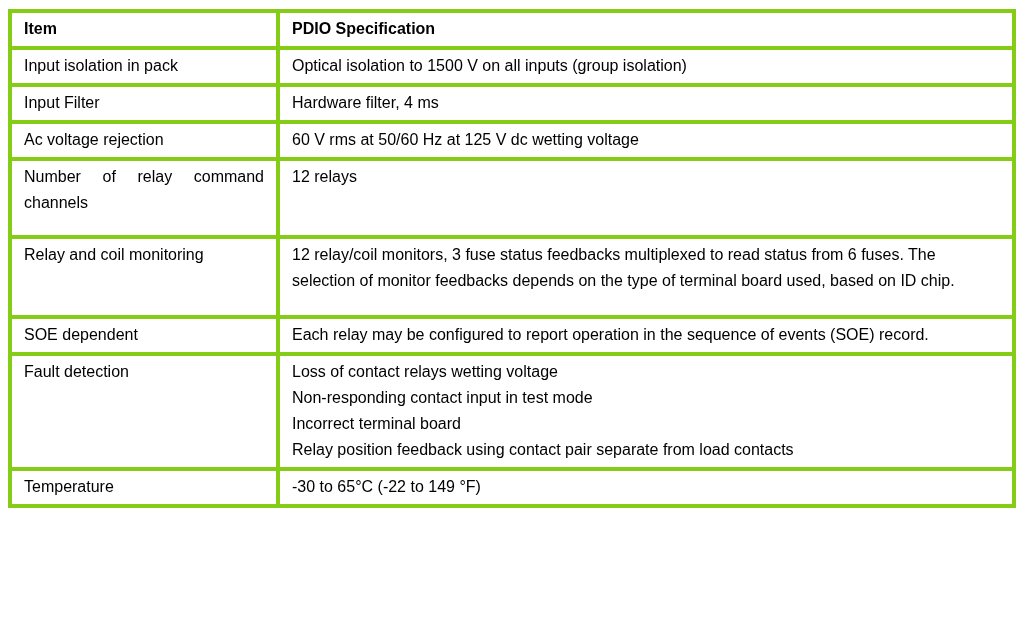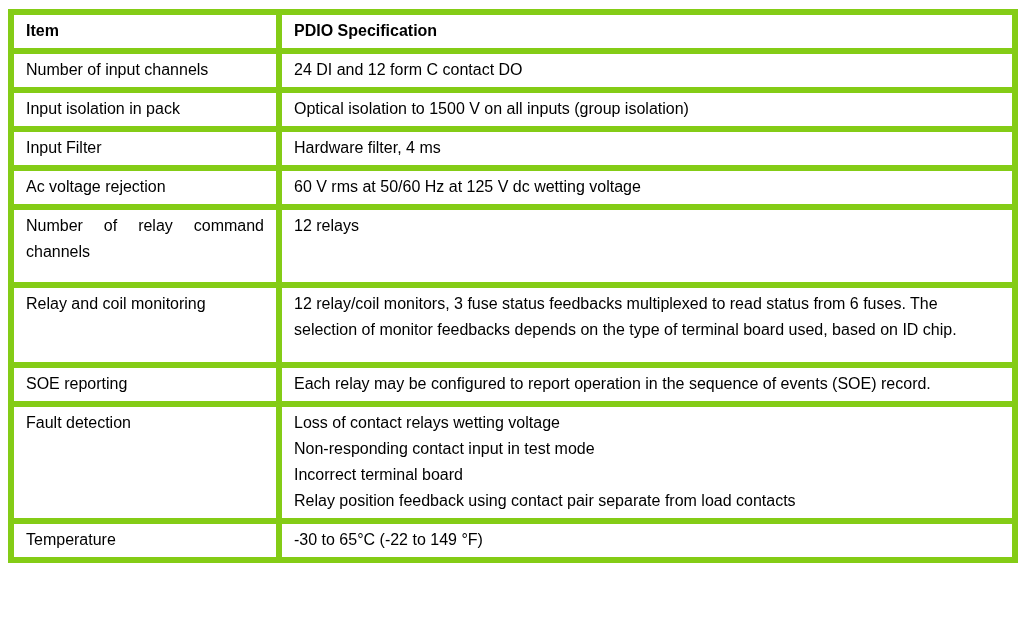--- a/index.html
+++ b/index.html
@@ -18,21 +18,21 @@
   }
   table.spec-table {
     width: 1004px;
     border-collapse: collapse;
     table-layout: fixed;
     border: 3px solid #000000;
     background: #ffffff;
   }
   table.spec-table th,
   table.spec-table td {
-    border: 6px solid #84cc16;
+    border: 4px solid #84cc16;
     vertical-align: top;
     padding: 3px 12px 4px 12px;
     font-size: 16px;
     line-height: 26px;
     text-align: left;
     overflow: hidden;
   }
   table.spec-table th {
     font-weight: bold;
   }
@@ -52,28 +52,20 @@
       <col class="item-col">
       <col class="spec-col">
     </colgroup>
     <thead>
       <tr class="hdr">
         <th>Item</th>
         <th>PDIO Specification</th>
       </tr>
     </thead>
     <tbody id="spec-body">
-        <tr style="height: 32px;">
-    <td>
-      <div class="cell-text">Number of input channels</div>
-    </td>
-    <td>
-            <div class="line">24 DI and 12 form C contact DO</div>
-          </td>
-  </tr>
         <tr style="height: 33px;">
     <td>
       <div class="cell-text">Input isolation in pack</div>
     </td>
     <td>
             <div class="line">Optical isolation to 1500 V on all inputs (group isolation)</div>
           </td>
   </tr>
         <tr style="height: 32px; margin-top: 11px;">
     <td>
@@ -102,21 +94,21 @@
         <tr style="height: 80px;">
     <td>
       <div class="cell-text">Relay and coil monitoring</div>
     </td>
     <td>
             <div class="line">12 relay/coil monitors, 3 fuse status feedbacks multiplexed to read status from 6 fuses. The selection of monitor feedbacks depends on the type of terminal board used, based on ID chip.</div>
           </td>
   </tr>
         <tr style="height: 33px;">
     <td>
-      <div class="cell-text">SOE reporting</div>
+      <div class="cell-text">SOE dependent</div>
     </td>
     <td>
             <div class="line">Each relay may be configured to report operation in the sequence of events (SOE) record.</div>
           </td>
   </tr>
         <tr style="height: 115px;">
     <td>
       <div class="cell-text">Fault detection</div>
     </td>
     <td>

